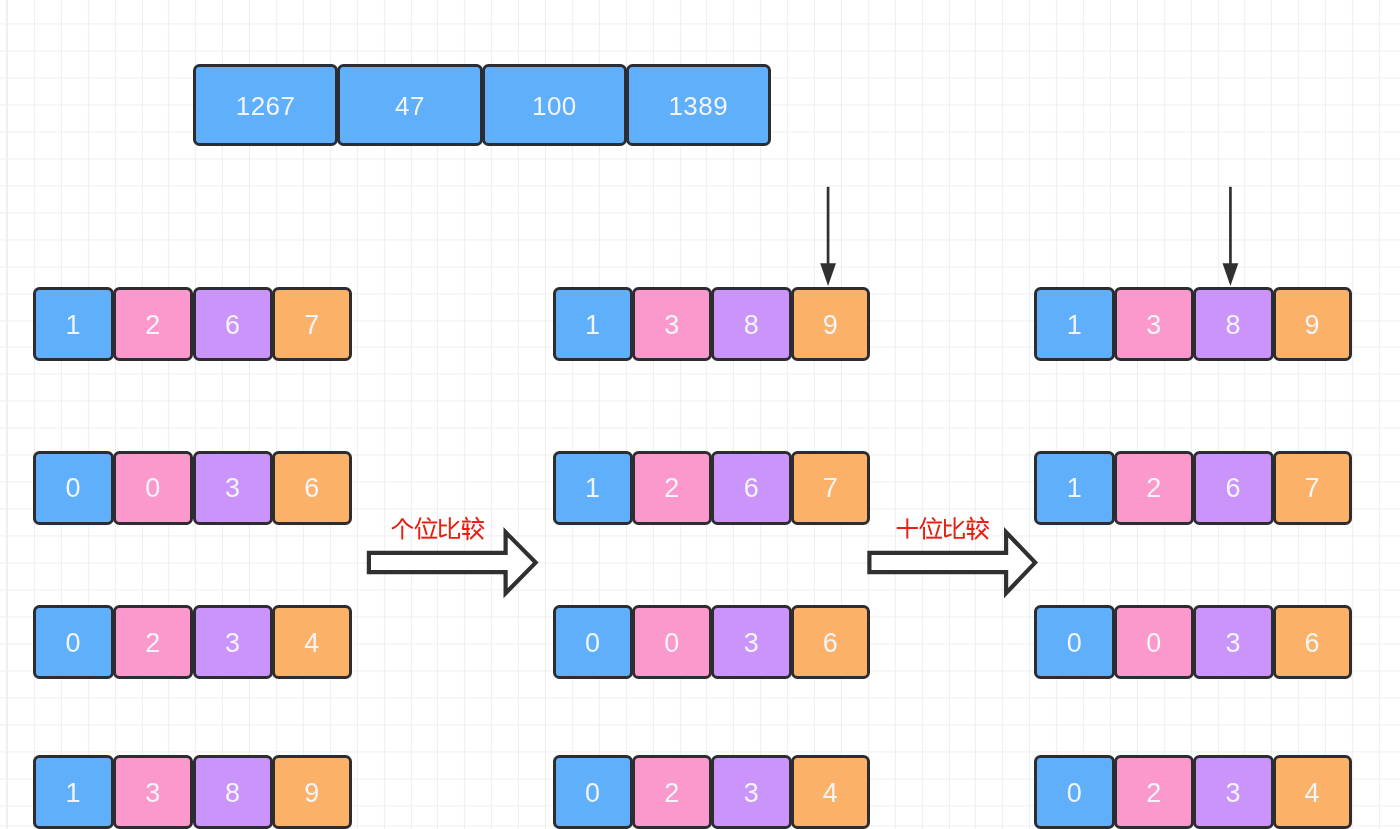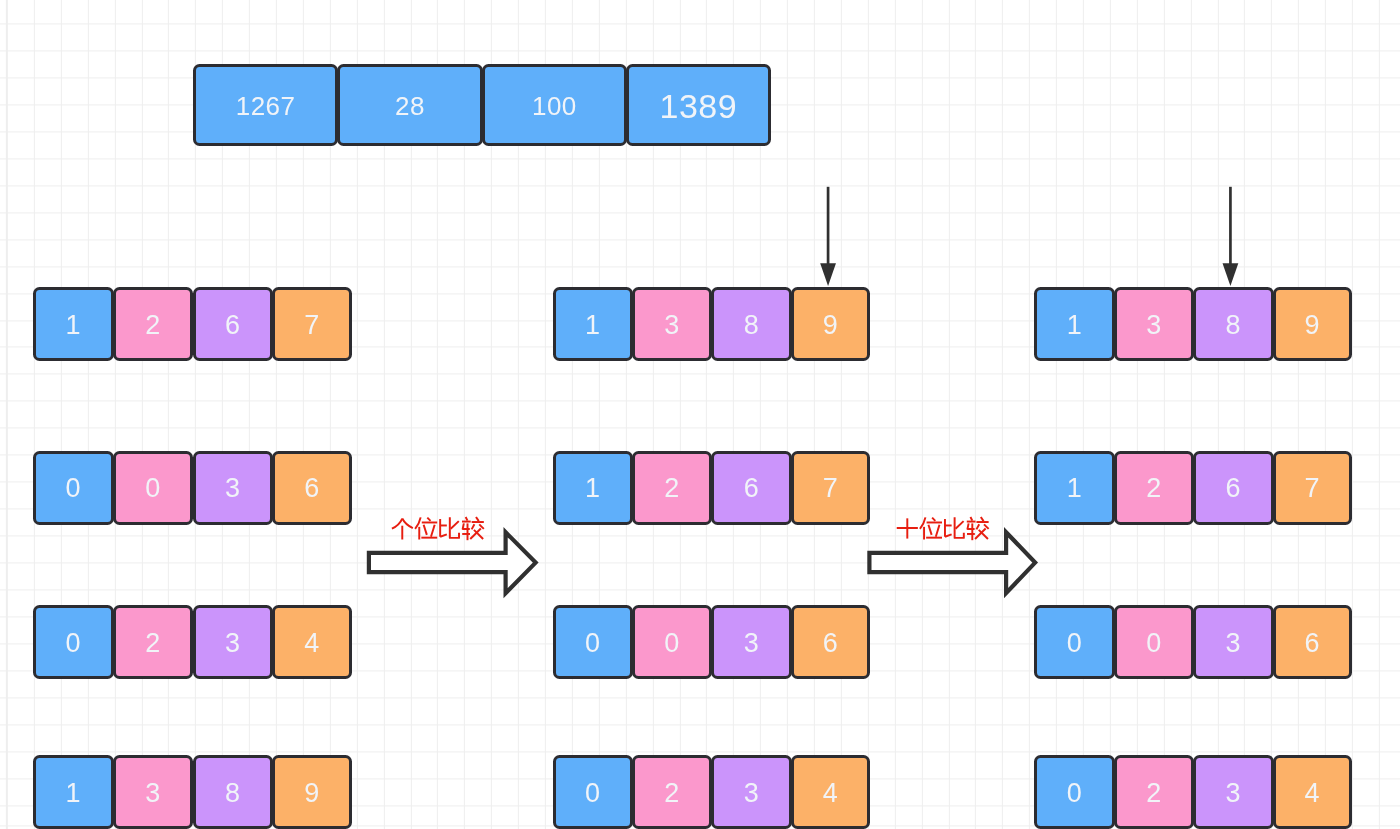--- a/index.html
+++ b/index.html
@@ -35,26 +35,26 @@
 
 <div id="grid"></div>
 
 <div id="stage">
 
   <div id="source-array" style="position: absolute; left: 193px; top: 36px;">
       <div class="cell c-blue" style="left: 0px; top: 0px; width: 145.275px; height: 82px; font-size: 26px;">
         <span>1267</span>
       </div>
       <div class="cell c-blue" style="left: 144.375px; top: 0px; width: 145.275px; height: 82px; font-size: 26px;">
-        <span>28</span>
+        <span>47</span>
       </div>
       <div class="cell c-blue" style="left: 288.75px; top: 0px; width: 145.275px; height: 82px; font-size: 26px;">
         <span>100</span>
       </div>
-      <div class="cell c-blue" style="left: 433.125px; top: 0px; width: 144.375px; height: 82px; font-size: 34px;">
+      <div class="cell c-blue" style="left: 433.125px; top: 0px; width: 144.375px; height: 82px; font-size: 26px;">
         <span>1389</span>
       </div>
     </div>
 
   <div id="stage-columns">
       <div style="position: absolute; left: 0px; top: 0px;">
         <div style="position: absolute; left: 33px; top: 259px;">
           <div class="cell c-blue" style="left: 0px; top: 0px; width: 80.65px; height: 74px; font-size: 27px;">
             <span>1</span>
           </div>

